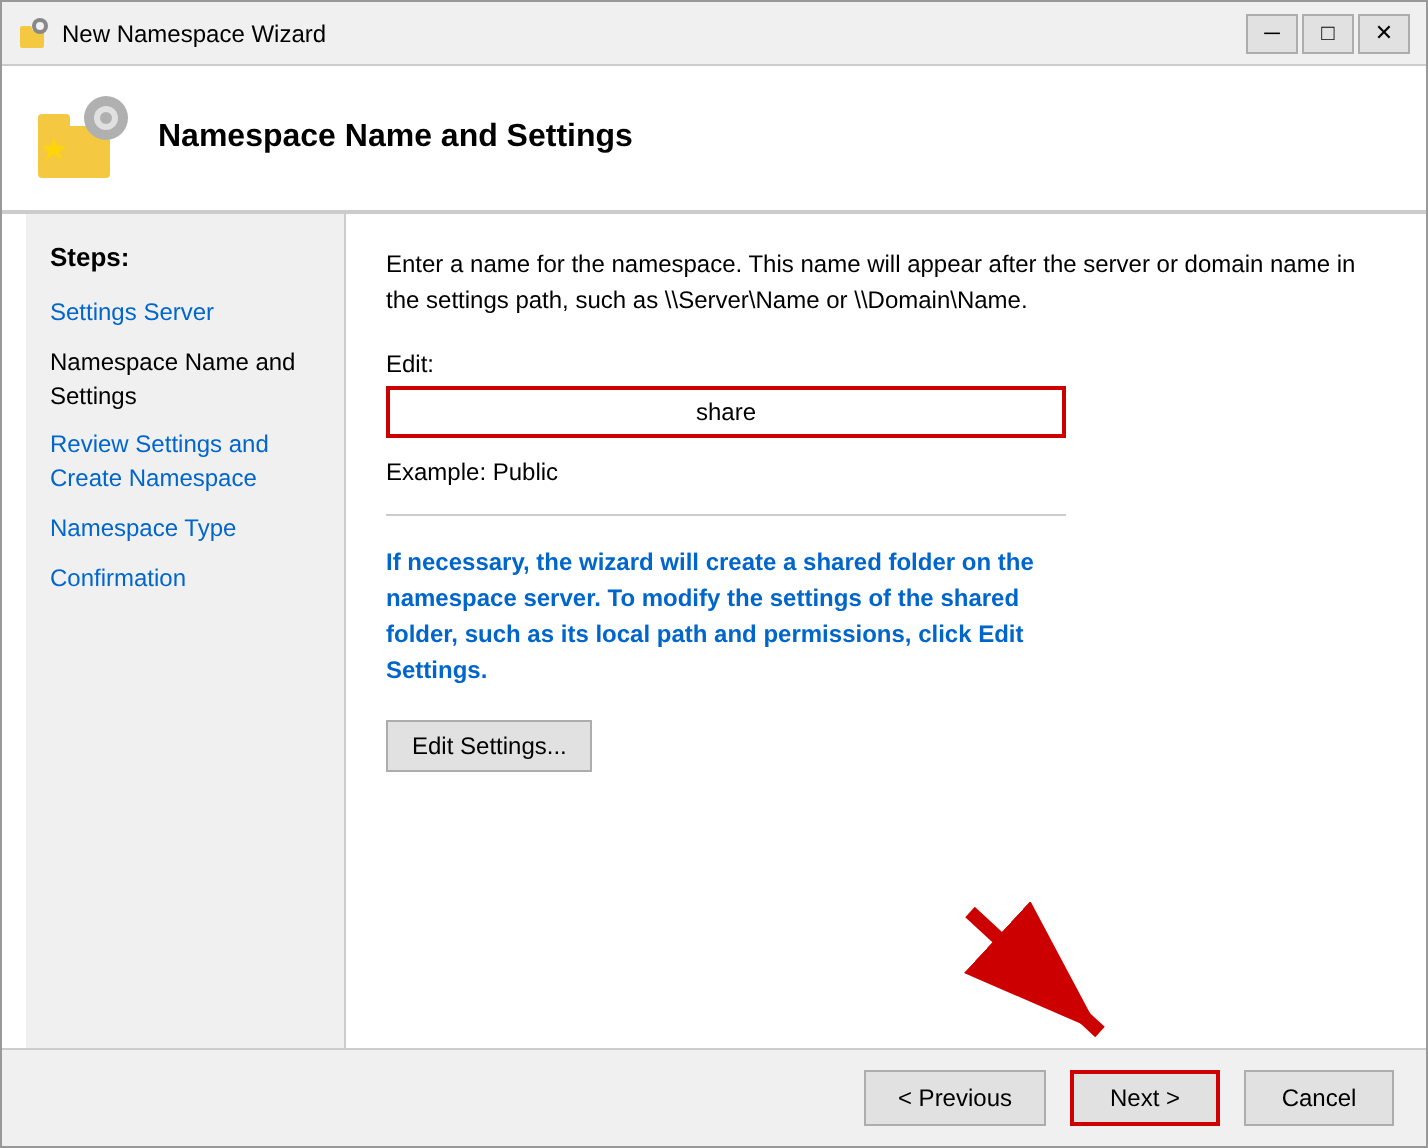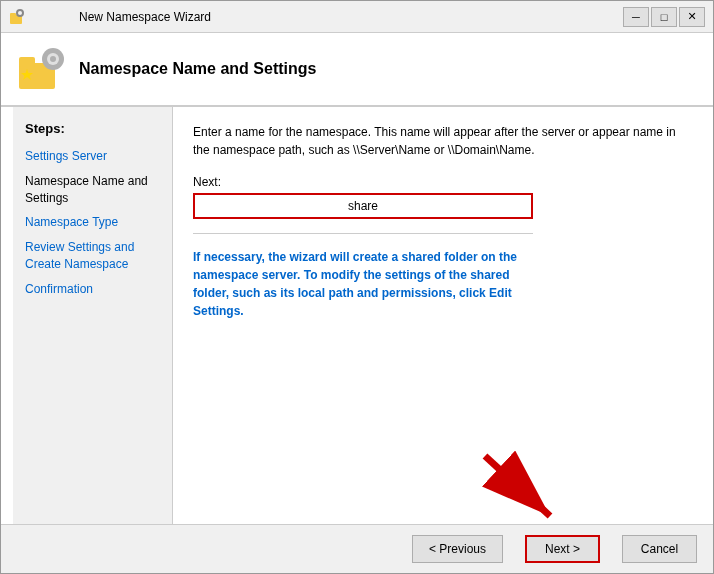--- a/index.html
+++ b/index.html
@@ -24,21 +24,20 @@
       flex-direction: column;
     }
     .title-bar {
       background: #f0f0f0;
       border-bottom: 1px solid #ccc;
       display: flex;
       align-items: center;
       padding: 6px 8px;
       height: 32px;
       user-select: none;
-      gap: 48px;
     }
     .title-bar-icon {
       width: 16px;
       height: 16px;
       margin-right: 6px;
       display: flex;
       align-items: center;
       justify-content: center;
     }
     .title-bar-text {
@@ -172,21 +171,21 @@
       height: 26px;
     }
 
     .footer {
       background: #f0f0f0;
       border-top: 1px solid #ccc;
       padding: 10px 16px;
       display: flex;
       justify-content: flex-end;
       align-items: center;
-      gap: 22px;
+      gap: 12px;
       position: relative;
     }
     .footer-btn {
       background: #e1e1e1;
       border: 1px solid #adadad;
       padding: 5px 16px;
       font-size: 12px;
       cursor: pointer;
       height: 28px;
       min-width: 75px;
@@ -251,45 +250,47 @@
 
     <div class="sidebar">
       <div class="sidebar-heading">Steps:</div>
       <div class="sidebar-item">
         <span>Settings Server</span>
       </div>
       <div class="sidebar-item current">
         <span>Namespace Name and Settings</span>
       </div>
       <div class="sidebar-item">
+        <span>Review Settings and Create Namespace</span>
+      </div>
+      <div class="sidebar-item">
         <span>Namespace Type</span>
-      </div>
-      <div class="sidebar-item">
-        <span>Review Settings and Create Namespace</span>
       </div>
       <div class="sidebar-item">
         <span>Confirmation</span>
       </div>
     </div>
 
     <div class="main-panel">
       <p class="description-text">
-        <span>Enter a name for the namespace. This name will appear after the server or appear name in the namespace path, such as \\Server\Name or \\Domain\Name.</span>
+        <span>Enter a name for the namespace. This name will appear after the server or domain name in the settings path, such as \\Server\Name or \\Domain\Name.</span>
       </p>
 
       <div class="form-group">
-        <label class="form-label">Next:</label>
+        <label class="form-label">Edit:</label>
         <input type="text" class="form-input" value="share" style="">
       </div>
 
+      <div class="example-text">Example: Public</div>
 
       <hr class="divider">
 
       <p class="info-text">If necessary, the wizard will create a shared folder on the namespace server. To modify the settings of the shared folder, such as its local path and permissions, click Edit Settings.</p>
 
+      <button class="edit-settings-btn">Edit Settings...</button>
     </div>
   </div>
 
   <div class="footer">
 
     <svg style="position:absolute; right: 148px; bottom: 42px; pointer-events:none;" width="90" height="80" viewBox="0 0 90 80">
 
       <defs>
         <marker id="arrowhead" markerWidth="10" markerHeight="7" refX="10" refY="3.5" orient="auto">
           <polygon points="0 0, 10 3.5, 0 7" fill="#cc0000"></polygon>

